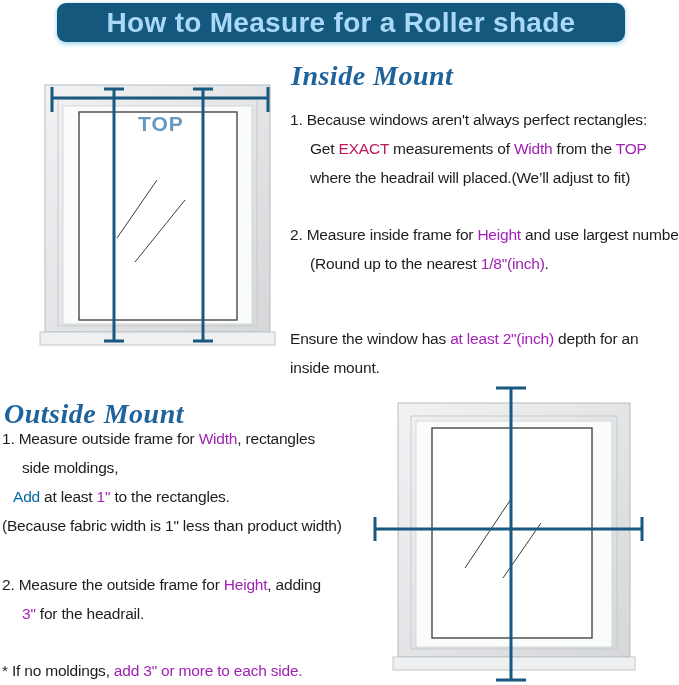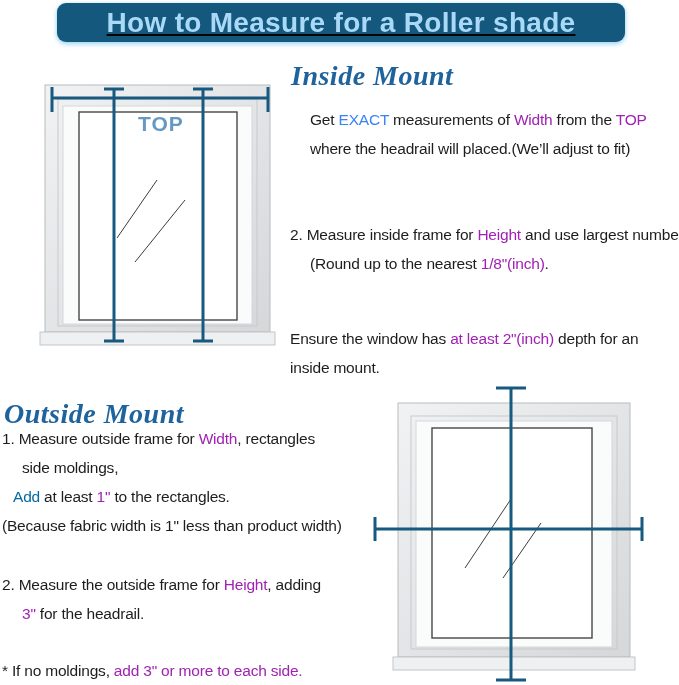--- a/index.html
+++ b/index.html
@@ -6,21 +6,20 @@
   body{
     width:679px;height:685px;position:relative;overflow:hidden;
     background:#ffffff;font-family:"Liberation Sans",sans-serif;
   }
   
   .banner{
     position:absolute;left:57px;top:3px;width:568px;height:39px;
     background:#14587e;border-radius:9px;
     display:flex;align-items:center;justify-content:center;
     box-shadow:0 2px 5px rgba(150,210,238,.95),0 0 2px #bfe6f5;
-    text-decoration:underline;
   }
   .banner-title{
     color:#a9d9f7;font-size:28px;font-weight:bold;letter-spacing:.3px;
     font-family:"Liberation Sans",sans-serif;white-space:nowrap;
   }
   
   .mount-heading{
     position:absolute;
     font-family:"Liberation Serif",serif;font-style:italic;font-weight:600;
     font-size:28px;color:#1f639c;letter-spacing:.5px;white-space:nowrap;
@@ -82,21 +81,22 @@
     <line x1="69" y1="261" x2="89" y2="261"></line>
     <line x1="168" y1="9" x2="168" y2="261"></line>
     <line x1="158" y1="9" x2="178" y2="9"></line>
     <line x1="158" y1="261" x2="178" y2="261"></line>
   </g>
   <text x="103" y="51" class="top-label">TOP</text>
 </svg>
 
 <div id="inside-heading" class="mount-heading">Inside Mount</div>
 <div id="inside-item1" class="tblock">
-    <div class="tline pad2"><span>Get </span><span style="color: #3b82f6; text-align: center;">EXACT</span><span> measurements of </span><span style="color: rgb(160, 33, 179);">Width</span><span> from the </span><span style="color: rgb(160, 33, 179);">TOP</span></div>
+    <div class="tline pad0"><span>1. Because windows aren't always perfect rectangles:</span></div>
+    <div class="tline pad2"><span>Get </span><span style="color: #be185d; text-align: center;">EXACT</span><span> measurements of </span><span style="color: rgb(160, 33, 179);">Width</span><span> from the </span><span style="color: rgb(160, 33, 179);">TOP</span></div>
     <div class="tline pad2"><span>where the headrail will placed.(We’ll adjust to fit)</span></div>
   </div>
 <div id="inside-item2" class="tblock">
     <div class="tline pad0"><span>2. Measure inside frame for </span><span style="color: rgb(160, 33, 179);">Height</span><span> and use largest number</span></div>
     <div class="tline pad2"><span>(Round up to the nearest </span><span style="color: rgb(160, 33, 179);">1/8"(inch)</span><span>.</span></div>
   </div>
 <div id="inside-note" class="tblock">
     <div class="tline pad0"><span>Ensure the window has </span><span style="color: rgb(160, 33, 179);">at least 2"(inch)</span><span> depth for an</span></div>
     <div class="tline pad0"><span>inside mount.</span></div>
   </div>

